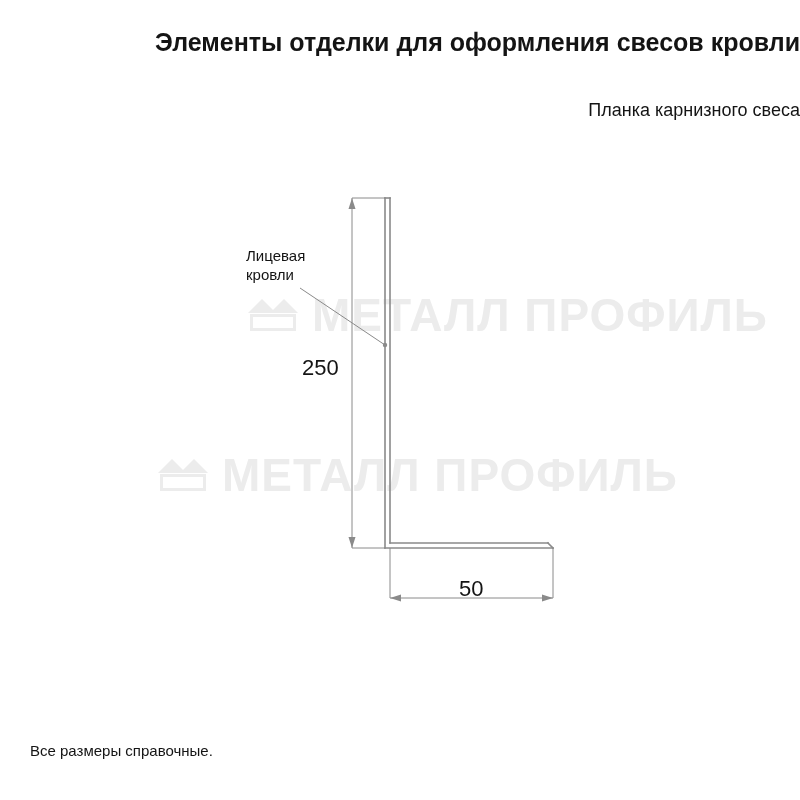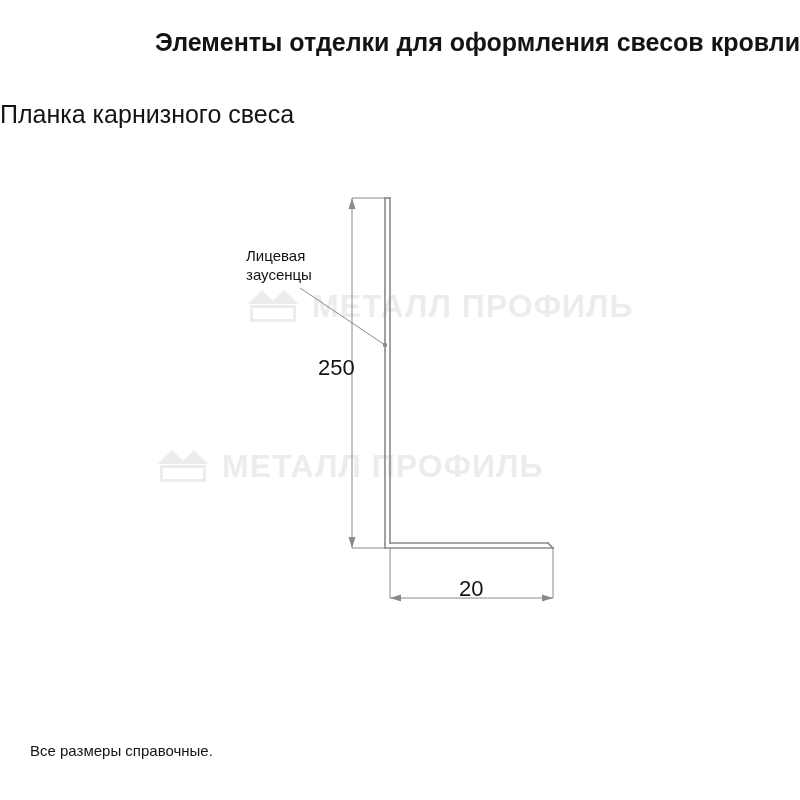--- a/index.html
+++ b/index.html
@@ -32,42 +32,43 @@
     font-size: 25px;
     font-weight: bold;
     letter-spacing: 0px;
     color: #141414;
   }
   .sub-title {
     position: absolute;
     top: 100px;
     left: 0;
     width: 800px;
-    text-align: left;
-    font-size: 25px;
+    text-align: right;
+    font-size: 18px;
     color: #141414;
   }
   .sub-code {
     position: absolute;
     top: 140px;
     left: 0;
     width: 800px;
     text-align: center;
     font-size: 21px;
     color: #141414;
   }
 
   
   .watermark {
     position: absolute;
     display: flex;
+    align-items: center;
     gap: 12px;
     color: #e9e9e9;
     font-weight: bold;
-    font-size: 32px;
+    font-size: 46px;
     letter-spacing: 1px;
     white-space: nowrap;
     user-select: none;
   }
   .watermark .wm-text {
     color: #ececec;
   }
   .wm1 { left: 248px; top: 288px; }
   .wm2 { left: 158px; top: 448px; }
 
@@ -116,21 +117,21 @@
     height: 800px;
   }
 
   .dim-label {
     position: absolute;
     font-size: 22px;
     color: #141414;
     font-family: "Liberation Sans", sans-serif;
   }
   .dim-250 {
-    left: 318px;
+    left: 302px;
     top: 355px;
   }
   .dim-50 {
     left: 459px;
     top: 576px;
   }
 
   .callout {
     position: absolute;
     left: 246px;
@@ -208,22 +209,22 @@
     <polygon points="553,598 542,594.5 542,601.5" fill="#8a8a8a"></polygon>
 
     <g stroke="#8a8a8a" stroke-width="1" fill="none">
       <line x1="300" y1="288" x2="385" y2="345"></line>
     </g>
     <circle cx="385" cy="345" r="2.2" fill="#8a8a8a"></circle>
   </svg>
 
   <div class="callout">
     <div>Лицевая</div>
-    <div>заусенцы</div>
+    <div>кровли</div>
   </div>
   <div class="dim-label dim-250">250</div>
-  <div class="dim-label dim-50">20</div>
+  <div class="dim-label dim-50">50</div>
 
   <div class="footer">
     <div>Все размеры справочные.</div>
   </div>
 
 </div>
 
 </body></html>

